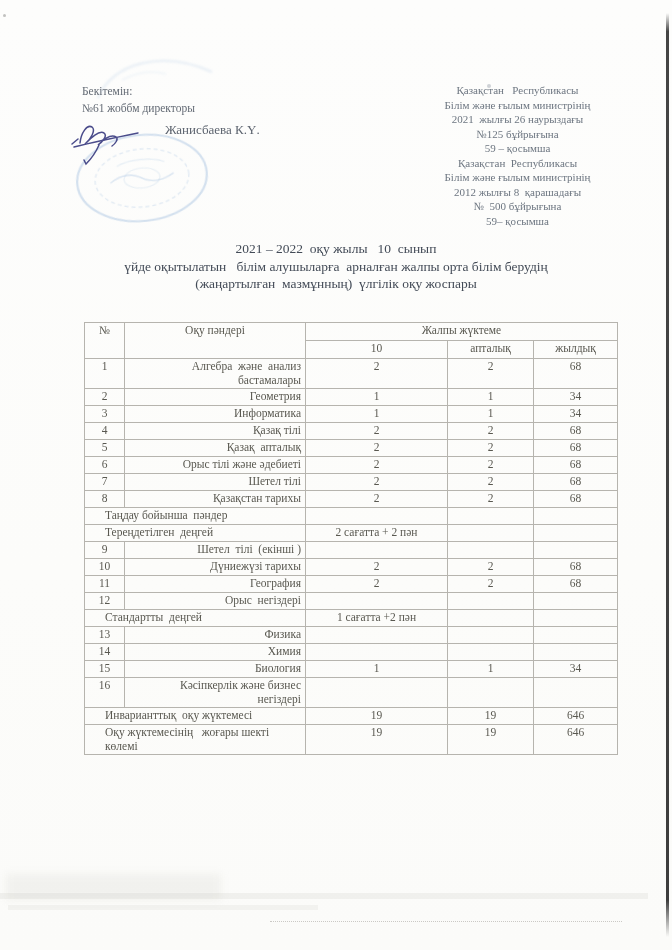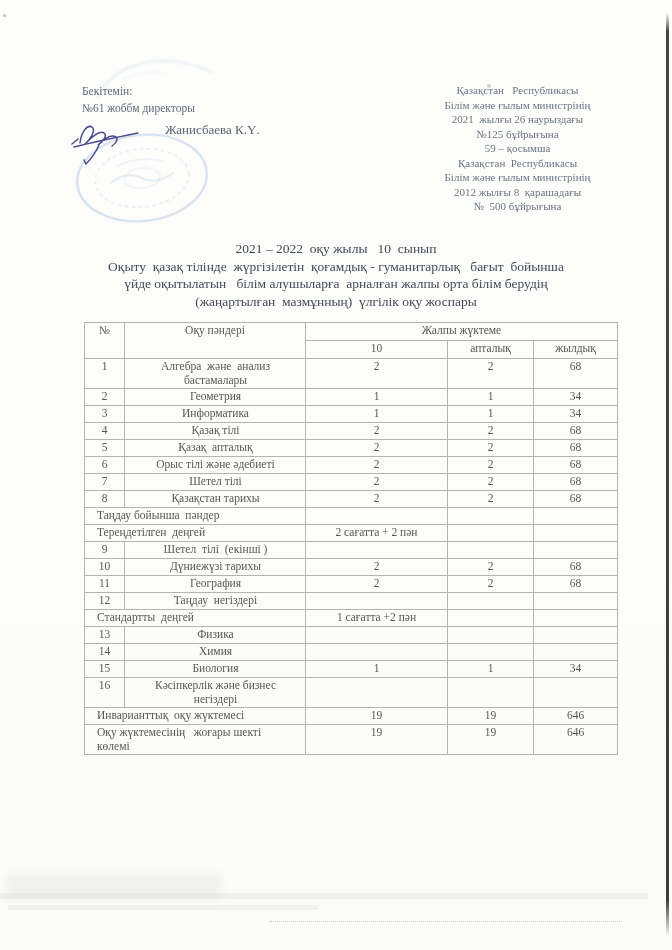--- a/index.html
+++ b/index.html
@@ -36,23 +36,23 @@
   
   table.curriculum { position:absolute; left:84px; top:322px; width:533px;
     border-collapse:collapse; table-layout:fixed; font-size:11.5px; color:#595850; }
   .curriculum th, .curriculum td {
     border:1px solid #b6b4ae; padding:1px 4px; vertical-align:top;
     font-weight:normal; line-height:13.5px; height:14px; overflow:hidden;
   }
   .curriculum thead th { text-align:center; height:15px; }
   .col-no{width:40px} .col-subj{width:181px} .col-10{width:142px} .col-week{width:86px} .col-year{width:84px}
   td.cell-no   { text-align:center; }
-  td.cell-subj { text-align:center; white-space:pre-wrap; padding-left:5px; }
+  td.cell-subj { text-align:right; white-space:pre-wrap; padding-left:5px; }
   td.cell-num  { text-align:center; white-space:pre; }
-  td.cell-section { text-align:left; white-space:pre-wrap; padding-left:12px; }
+  td.cell-section { text-align:left; white-space:pre-wrap; padding-left:20px; }
 
   
   .scan-edge { position:absolute; left:666px; top:13px; width:3px; height:924px; z-index:5;
     background:linear-gradient(to bottom, rgba(66,66,66,0) 0%, #454545 2%, #3d3d3d 96%, rgba(66,66,66,0) 100%); }
   .streak-a { position:absolute; left:0;   top:893px; width:648px; height:6px; background:rgba(168,165,156,.12); }
   .streak-b { position:absolute; left:8px; top:905px; width:310px; height:5px; background:rgba(168,165,156,.10); }
   .dotline  { position:absolute; left:270px; top:921px; width:352px; height:0; border-top:1px dotted rgba(125,122,114,.38); }
   .blob     { position:absolute; left:6px; top:874px; width:215px; height:26px; background:rgba(205,203,196,.20); filter:blur(4px); }
   .speck-1  { position:absolute; left:487px; top:84px; width:4px; height:4px; border-radius:50%; background:rgba(120,128,142,.35); }
   .speck-2  { position:absolute; left:3px;  top:14px; width:3px; height:3px; border-radius:50%; background:rgba(120,120,118,.45); }
@@ -93,25 +93,25 @@
   <div class="ministry">
       <div>Қазақстан   Республикасы</div>
       <div>Білім және ғылым министрінің</div>
       <div>2021  жылғы 26 наурыздағы</div>
       <div>№125 бұйрығына</div>
       <div>59 – қосымша</div>
       <div>Қазақстан  Республикасы</div>
       <div>Білім және ғылым министрінің</div>
       <div>2012 жылғы 8  қарашадағы</div>
       <div>№  500 бұйрығына</div>
+      <div>59– қосымша</div>
     </div>
 
   <div class="doc-title">
       <div>2021 – 2022  оқу жылы   10  сынып</div>
-      <div>Оқыту  қазақ тілінде  жүргізілетін  қоғамдық - гуманитарлық   бағыт  бойынша</div>
       <div>үйде оқытылатын   білім алушыларға  арналған жалпы орта білім берудің</div>
       <div>(жаңартылған  мазмұнның)  үлгілік оқу жоспары</div>
     </div>
 
   <table class="curriculum">
     <colgroup>
       <col class="col-no">
         <col class="col-subj">
         <col class="col-10">
         <col class="col-week">
@@ -215,21 +215,21 @@
         </tr>
         <tr>
           <td class="cell-no">11</td>
           <td class="cell-subj">География</td>
           <td class="cell-num">2</td>
           <td class="cell-num">2</td>
           <td class="cell-num">68</td>
         </tr>
         <tr>
           <td class="cell-no">12</td>
-          <td class="cell-subj">Таңдау  негіздері</td>
+          <td class="cell-subj">Орыс  негіздері</td>
           <td class="cell-num"></td>
           <td class="cell-num"></td>
           <td class="cell-num"></td>
         </tr>
         <tr>
           <td class="cell-section" colspan="2">Стандартты  деңгей</td>
           <td class="cell-num">1 сағатта +2 пән</td>
           <td class="cell-num"></td>
           <td class="cell-num"></td>
         </tr>

